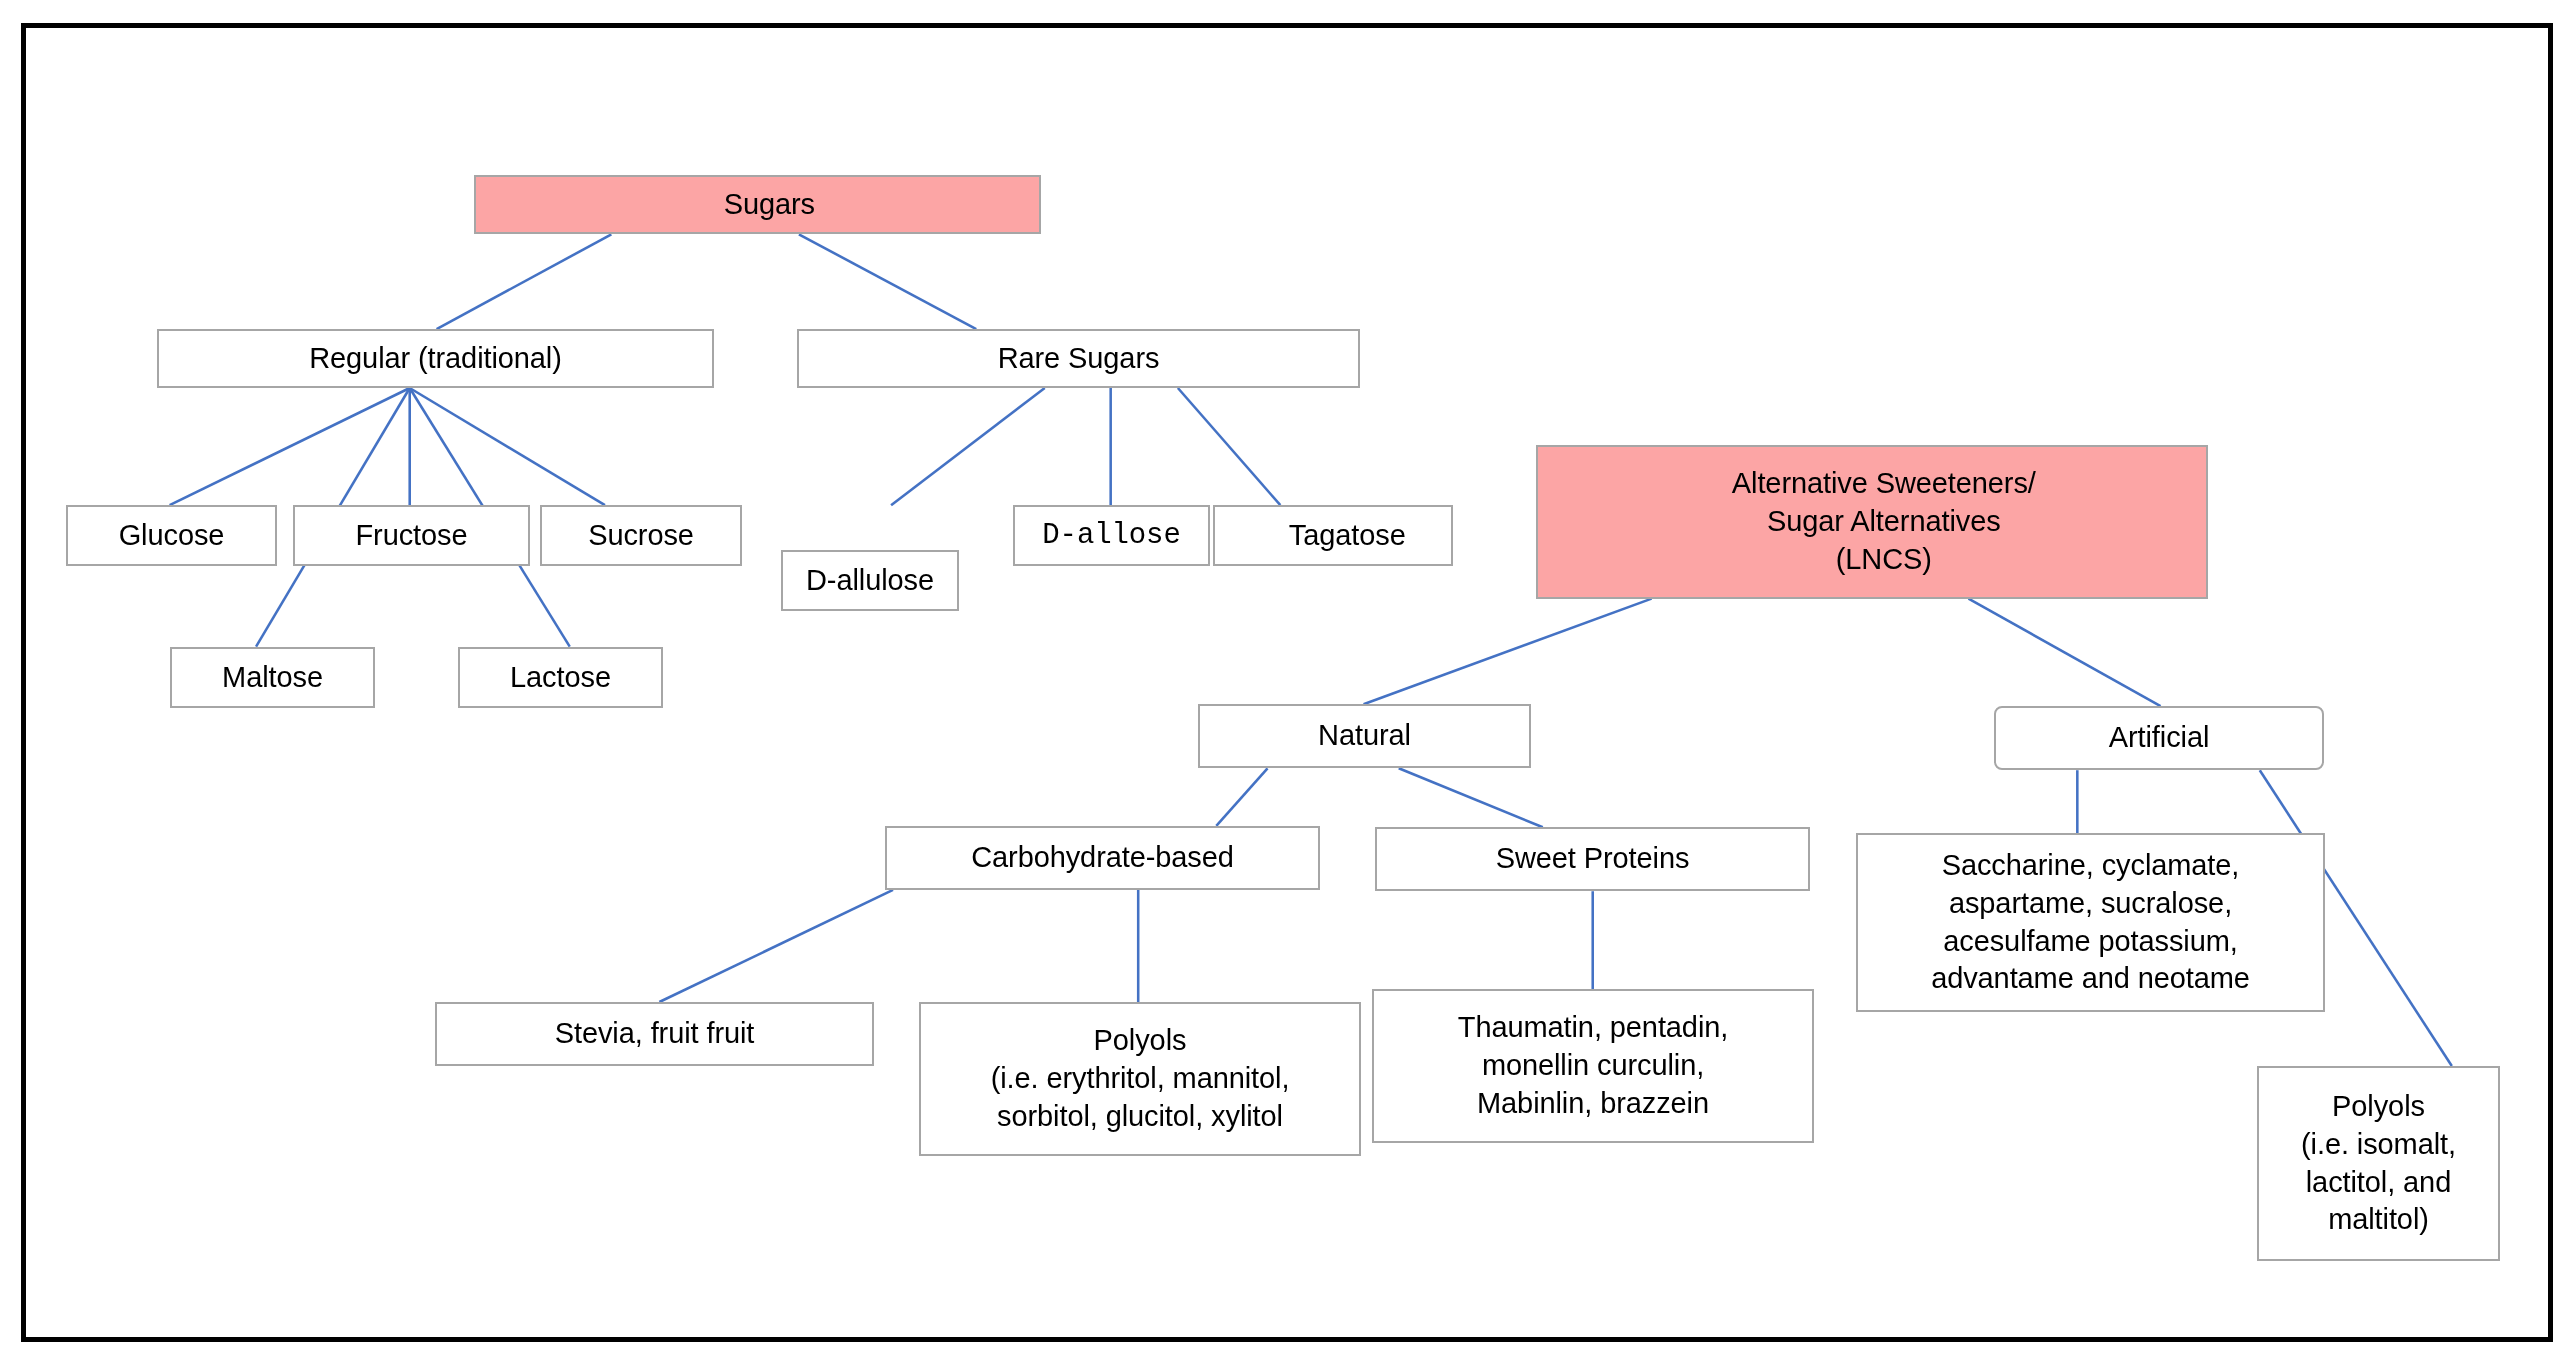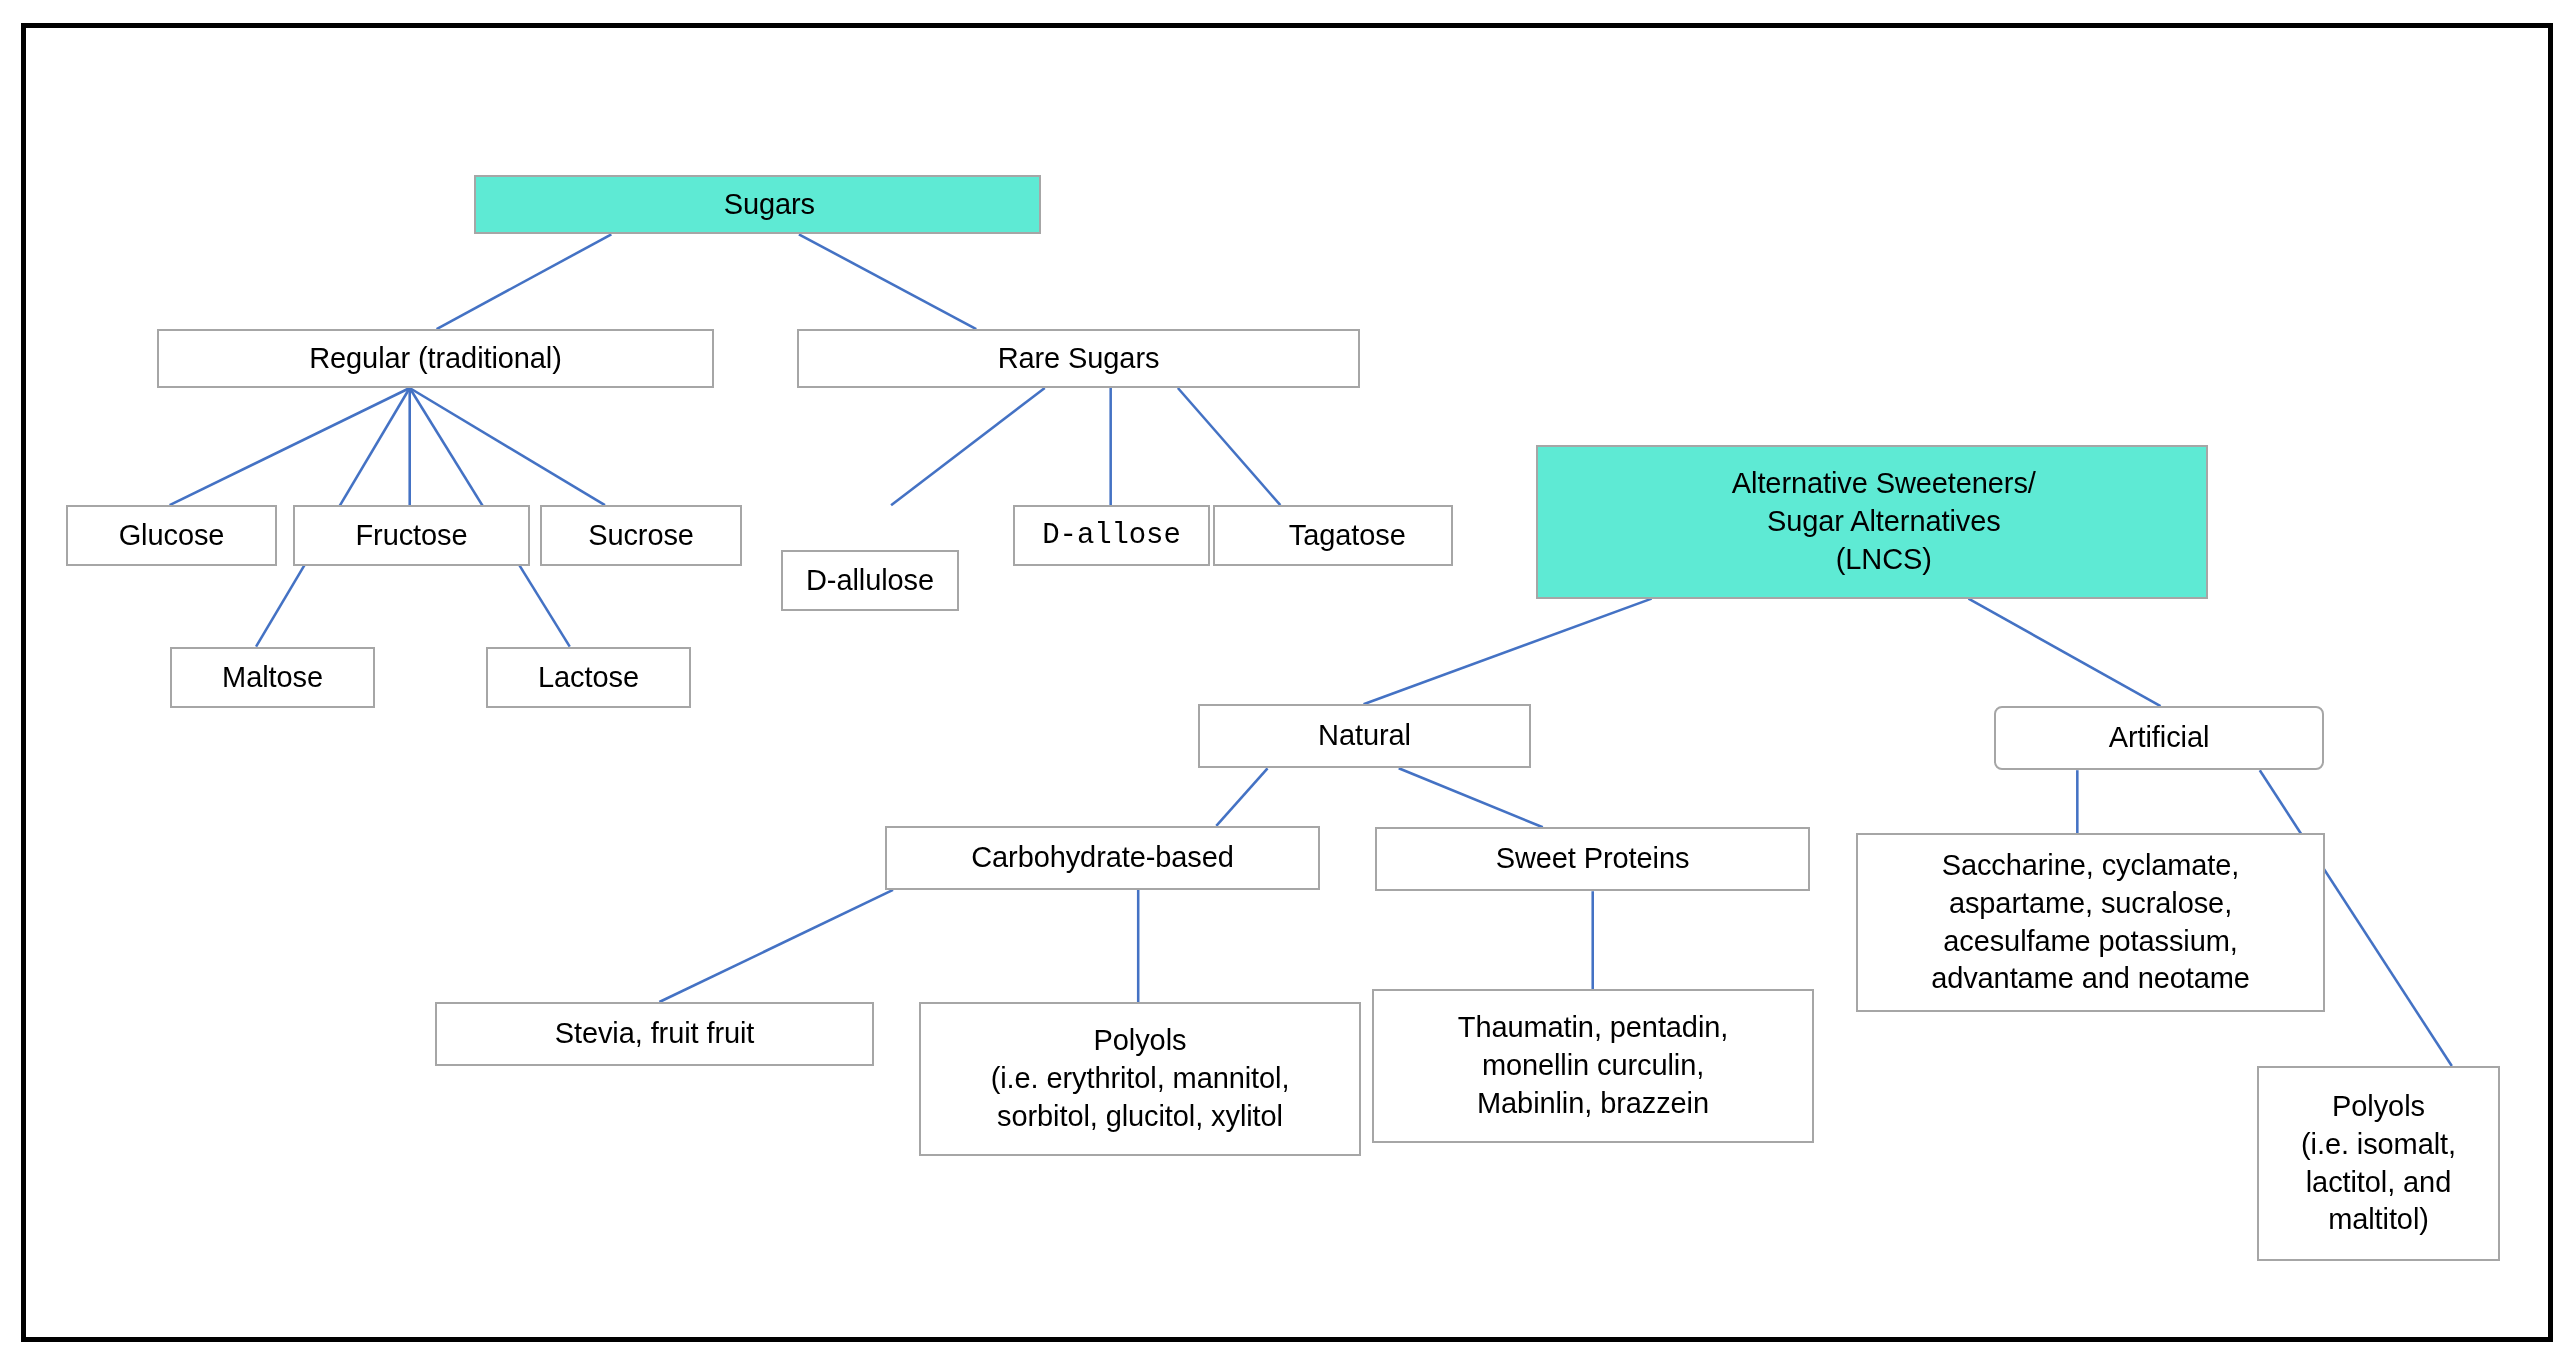--- a/index.html
+++ b/index.html
@@ -47,21 +47,21 @@
     justify-content: center;
     text-align: center;
     font-family: "Liberation Sans", sans-serif;
     font-size: 29px;
     line-height: 1.30;
     letter-spacing: -0.1px;
     padding: 0 6.4px;
     white-space: pre-line;
   }
   .node.shaded {
-    background: #5eead4;
+    background: #fca5a5;
     padding-left: 30px;
   }
 </style>
 </head>
 <body>
 
 <div id="canvas">
   <div id="outer-frame"></div>
   <svg id="connectors" viewBox="0 0 4024 2132" preserveAspectRatio="none">
       <line x1="955" y1="366" x2="682" y2="514" stroke="#4472c4" stroke-width="4"></line>
@@ -85,21 +85,21 @@
       <line x1="3530" y1="1203" x2="3830" y2="1665" stroke="#4472c4" stroke-width="4"></line>
     </svg>
   <div id="nodes-layer">
       <div class="node shaded" style="left: 474px; top: 175px; width: 567px; height: 59px;">Sugars</div>
       <div class="node" style="left: 157px; top: 329px; width: 557px; height: 59px;">Regular (traditional)</div>
       <div class="node" style="left: 797px; top: 329px; width: 563px; height: 59px;">Rare Sugars</div>
       <div class="node" style="left: 66px; top: 505px; width: 211px; height: 61px;">Glucose</div>
       <div class="node" style="left: 293px; top: 505px; width: 237px; height: 61px;">Fructose</div>
       <div class="node" style="left: 540px; top: 505px; width: 202px; height: 61px;">Sucrose</div>
       <div class="node" style="left: 170px; top: 647px; width: 205px; height: 61px;">Maltose</div>
-      <div class="node" style="left: 458px; top: 647px; width: 205px; height: 61px; margin-left: 28px;">Lactose</div>
+      <div class="node" style="left: 458px; top: 647px; width: 205px; height: 61px;">Lactose</div>
       <div class="node" style="left: 781px; top: 530px; width: 178px; height: 61px; margin-top: 20px;">D-allulose</div>
       <div class="node" style="left: 1013px; top: 505px; width: 197px; height: 61px; font-family: Liberation Mono, monospace;">D-allose</div>
       <div class="node" style="left: 1213px; top: 505px; width: 240px; height: 61px; padding-left: 35px;">Tagatose</div>
       <div class="node shaded" style="left: 1536px; top: 445px; width: 672px; height: 154px;">Alternative Sweeteners/
 Sugar Alternatives
 (LNCS)</div>
       <div class="node" style="left: 1198px; top: 704px; width: 333px; height: 64px;">Natural</div>
       <div class="node" style="left: 1994px; top: 706px; width: 330px; height: 64px; border-radius: 8px;">Artificial</div>
       <div class="node" style="left: 885px; top: 826px; width: 435px; height: 64px;">Carbohydrate-based</div>
       <div class="node" style="left: 1375px; top: 827px; width: 435px; height: 64px;">Sweet Proteins</div>

